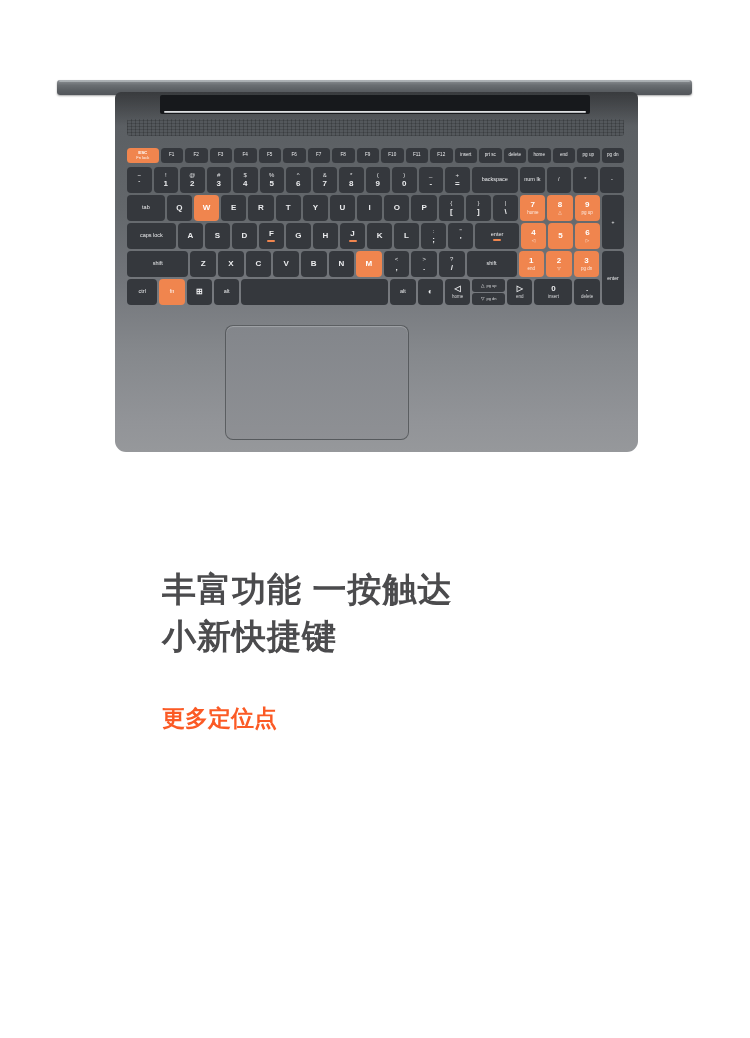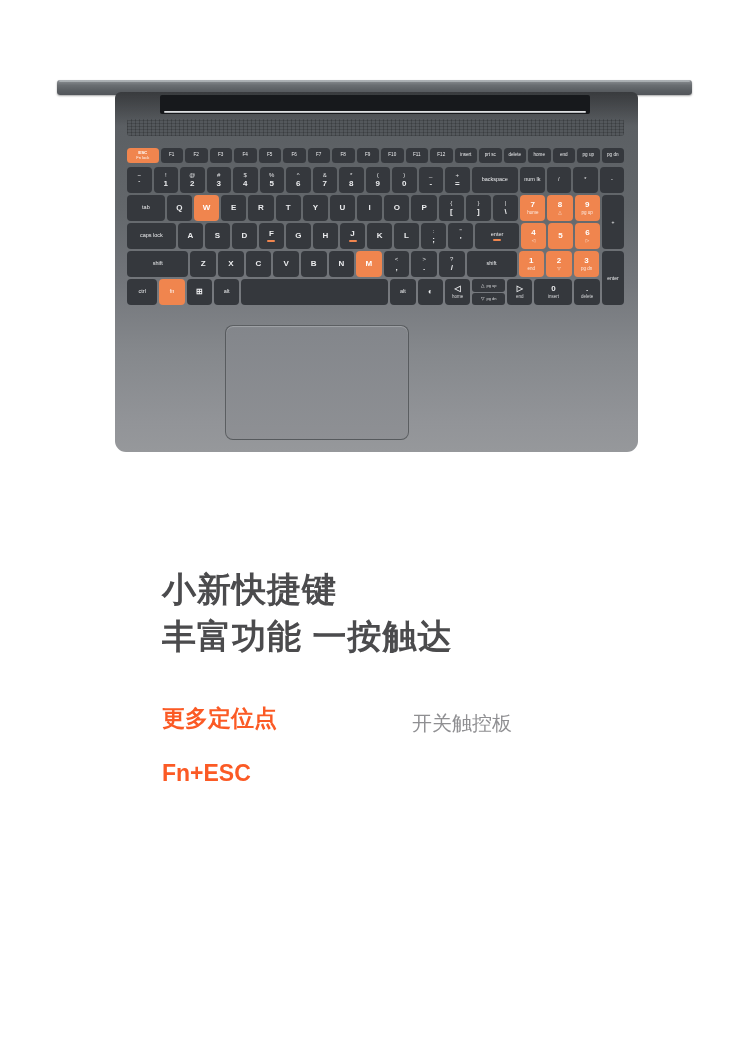--- a/index.html
+++ b/index.html
@@ -439,27 +439,25 @@
         <span class="main">+</span>
       </div>
       <div class="key tall" style="top: 103px; height: 54px;">
         <span class="main">enter</span>
       </div>
     </div>
   <div class="trackpad"></div>
 </div>
 
 <div class="title">
+  <div>丰富功能 一按触达</div>
   <div>小新快捷键</div>
-  <div>丰富功能 一按触达</div>
 </div>
 
 <div class="features">
   <div class="feature">
     <div class="ftitle">更多定位点</div>
   </div>
   <div class="feature">
-    <div class="fdesc">开关触控板</div>
   </div>
   <div class="feature">
-    <div class="ftitle">Fn+ESC</div>
   </div>
 </div>
 
 </body></html>

